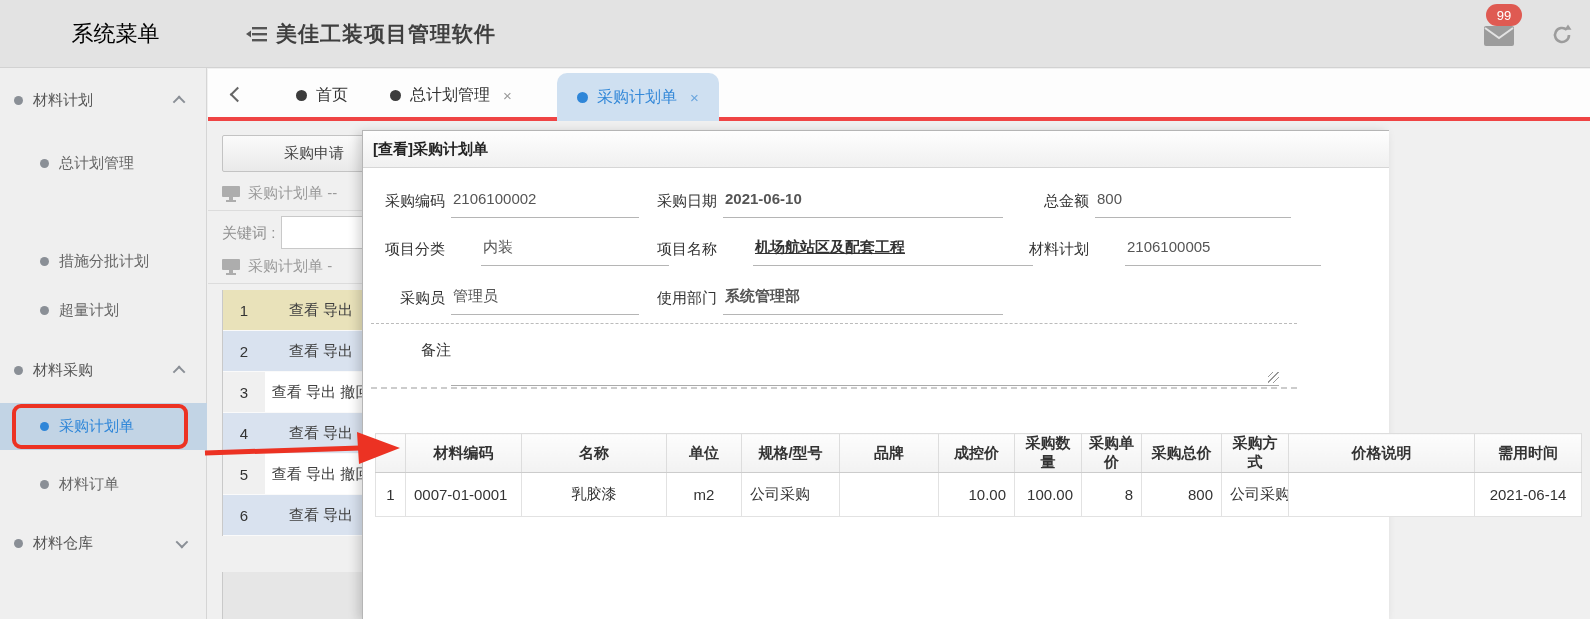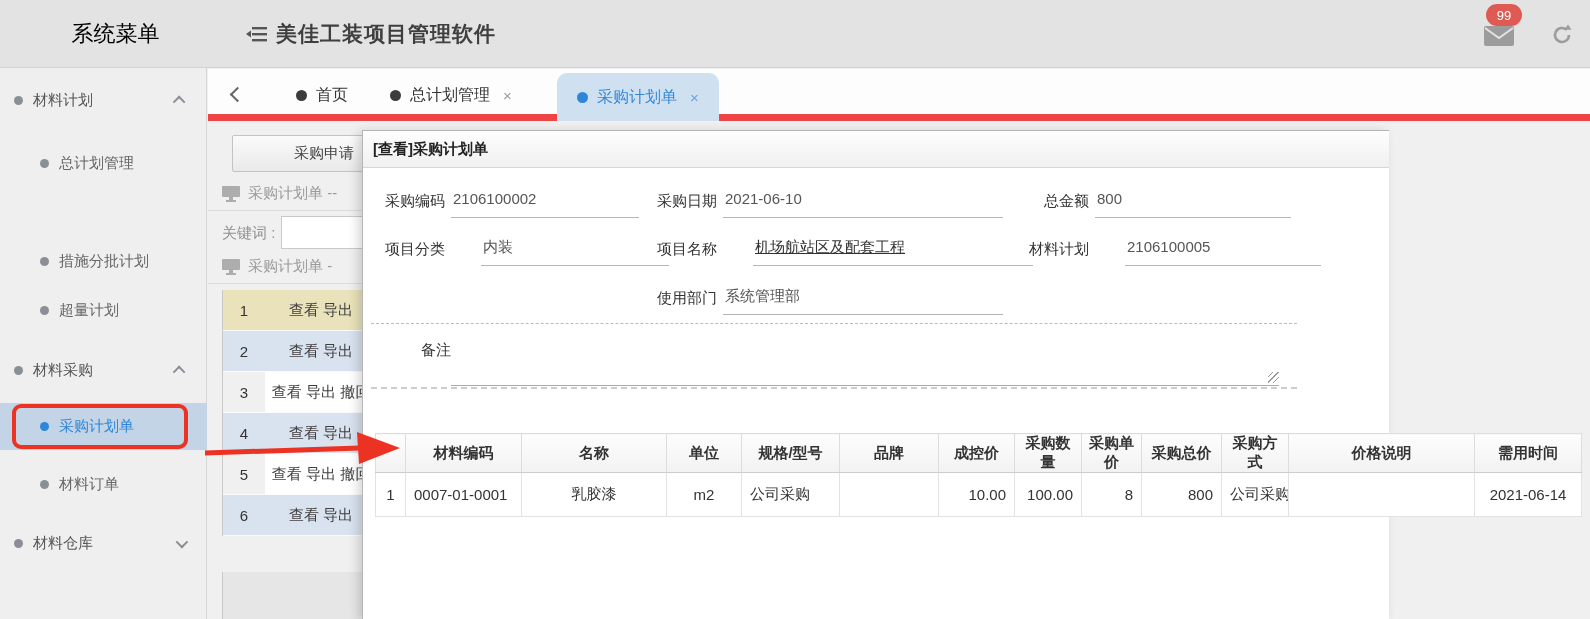--- a/index.html
+++ b/index.html
@@ -33,36 +33,36 @@
   .snav.group { padding-left:14px; color:#555; }
   .snav.child { padding-left:40px; color:#666; }
   .snav .chev { position:absolute; right:22px; width:9px; height:9px;
     border-left:2px solid #8a8f96; border-top:2px solid #8a8f96; }
   .chev.up  { transform:rotate(45deg) translateY(2px); }
   .chev.down{ transform:rotate(225deg) translateY(2px); }
   .snav.active { background:#c2d4e5; height:47px; color:#2f86d8; }
   .snav.active .dot { background:#2f86d8; }
   
   .tabbar { position:absolute; left:208px; top:69px; width:1382px; height:52px;
-    background:#fdfdfd; border-bottom:7px solid #ef4444; z-index:4; }
+    background:#fdfdfd; border-bottom:4px solid #ef4444; z-index:4; }
   .back-chev { position:absolute; left:24px; top:20px; width:11px; height:11px;
     border-left:2px solid #666; border-bottom:2px solid #666;
     transform:rotate(45deg); cursor:pointer; }
   .tab { position:absolute; top:0; height:52px; display:flex; align-items:center;
     gap:9px; font-size:16px; color:#333; cursor:pointer; }
   .tab .tdot { width:11px; height:11px; border-radius:50%; background:#3c3c3c; }
   .tab .tclose { color:#999; font-size:15px; margin-left:4px; }
   .tab.active { top:4px; height:48px; background:#cfe0f1;
     border-radius:10px 10px 0 0; padding:0 20px; color:#3388d8; }
   .tab.active .tdot { background:#2f86d8; }
   .tab.active .tclose { color:#6aa5dd; }
   
   .content-bg { position:absolute; left:208px; top:121px; width:1382px;
     height:498px; background:#f0f0f0; z-index:1; }
-  .apply-btn { position:absolute; left:232px; top:135px; width:148px; height:37px;
+  .apply-btn { position:absolute; left:222px; top:135px; width:148px; height:37px;
     background:linear-gradient(#fbfbfb,#e9e9e9); border:1px solid #c3c3c3;
     border-radius:2px; display:flex; align-items:center; justify-content:center;
     color:#444; cursor:pointer; z-index:2;padding-left:36px; }
   .panel-title { position:absolute; left:222px; display:flex; align-items:center;
     gap:8px; color:#9a9a9a; z-index:2; }
   .hr-line { position:absolute; left:208px; width:170px; height:0;
     border-top:1px solid #dcdcdc; z-index:2; }
   .kw-label { position:absolute; left:222px; top:224px; color:#8f8f8f; z-index:2; }
   .kw-input { position:absolute; left:281px; top:216px; width:96px; height:33px;
     background:#fff; border:1px solid #c9c9c9; z-index:2; font-size:14px;
@@ -93,21 +93,21 @@
     background:#fff; border-left:1px solid #b5b5b5; border-top:1px solid #b5b5b5;
     box-shadow:-4px 2px 10px rgba(0,0,0,.16); z-index:20; }
   .modal-hd { height:37px; background:linear-gradient(#fefefe,#f0f0f0);
     border-bottom:1px solid #d6d6d6; display:flex; align-items:center;
     padding-left:10px; font-weight:bold; color:#222; }
   .field { position:absolute; display:flex; height:36px; align-items:center; }
   .field .flabel { width:62px; text-align:right; color:#333; flex:0 0 auto; }
   .field .fvalue { margin-left:6px; height:34px; line-height:30px;
     border-bottom:1px solid #b5b5b5; color:#555; padding-left:2px; }
   .c0 { left:20px; }  .c0 .fvalue { width:188px; }
-  .c1 { left:292px; } .c1 .fvalue { width:280px; }
+  .c1 { left:292px; } .c1 .fvalue { width:280px;font-weight:bold; }
   .c2 { left:664px; } .c2 .fvalue { width:196px; }
   .r0 { top:52px; } .r1 { top:100px;gap:30px; } .r2 { top:149px; }
   .fvalue.link { color:#333; text-decoration:underline; }
   .dash-top { position:absolute; left:8px; top:192px; width:926px;
     border-top:1px dashed #bbb; }
   .dash-bot { position:absolute; left:8px; top:256px; width:926px;
     border-top:2px dashed #ccc; }
   .remark-label { position:absolute; left:58px; top:210px; color:#333; }
   .remark-area { position:absolute; left:88px; top:221px; width:828px; height:34px;
     border-bottom:1px solid #aaa; }
@@ -295,20 +295,24 @@
     <span class="flabel">项目分类</span>
     <span class="fvalue">内装</span>
   </div>
   <div class="field c1 r1">
     <span class="flabel">项目名称</span>
     <span class="fvalue link">机场航站区及配套工程</span>
   </div>
   <div class="field c2 r1">
     <span class="flabel">材料计划</span>
     <span class="fvalue">2106100005</span>
+  </div>
+  <div class="field c0 r2">
+    <span class="flabel">采购员</span>
+    <span class="fvalue">管理员</span>
   </div>
   <div class="field c1 r2">
     <span class="flabel">使用部门</span>
     <span class="fvalue">系统管理部</span>
   </div>
 
   <div class="dash-top"></div>
   <span class="remark-label">备注</span>
   <div class="remark-area">
     <span></span>

